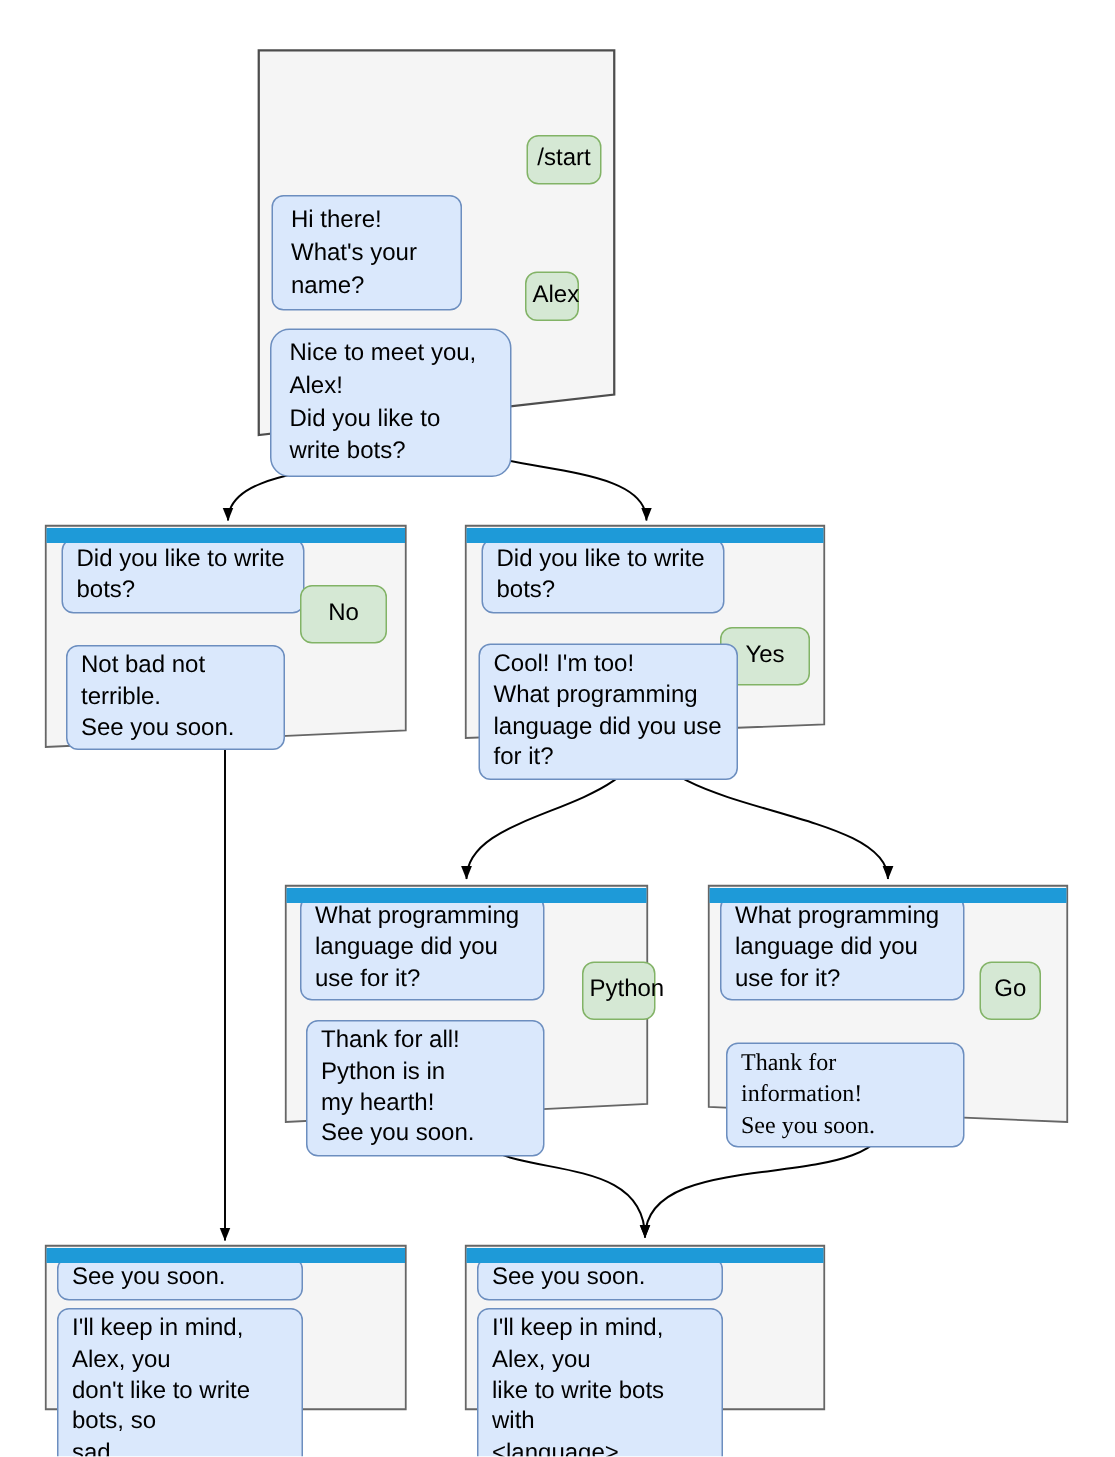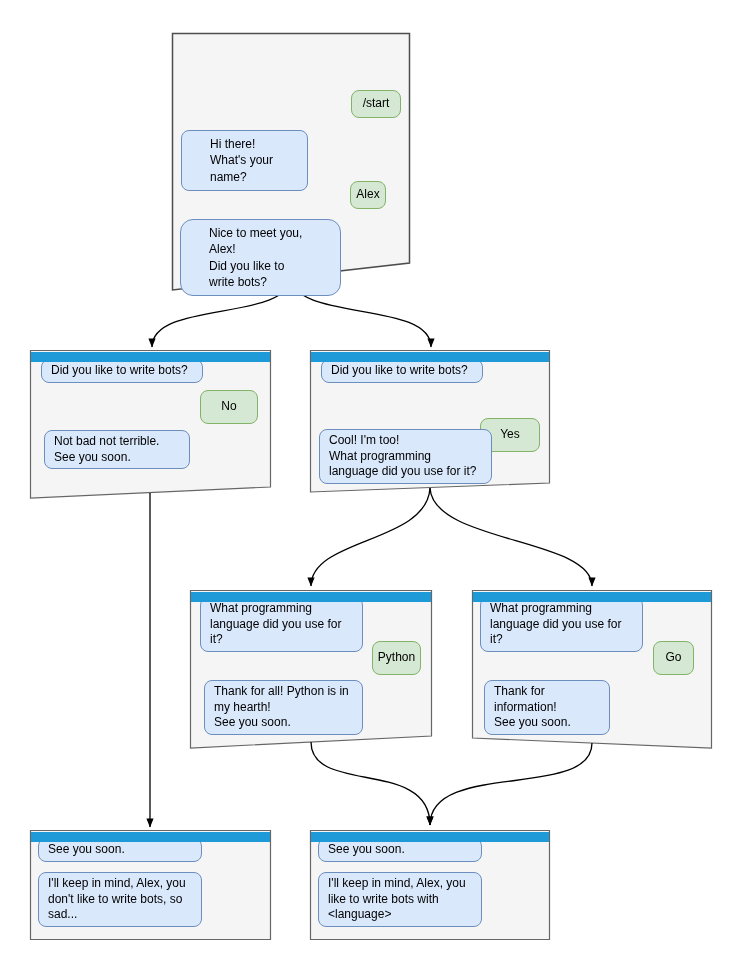--- a/index.html
+++ b/index.html
@@ -13,26 +13,26 @@
     position:absolute;left:1px;top:2px;right:1px;height:43px;background:#1e9ad8;
     display:flex;align-items:center;gap:13px;padding-left:6px;z-index:3;box-sizing:border-box;
   }
   .smallbar{position:absolute;background:#1e9ad8;z-index:3;}
   .avatar{
     width:40px;height:40px;border-radius:50%;background:#ffffff;border:2px solid #262626;
     display:flex;align-items:center;justify-content:center;flex:0 0 auto;box-sizing:border-box;
   }
   .wintitle{color:#ffffff;font-weight:bold;font-size:14px;letter-spacing:.2px;}
   .bubble{
-    position:absolute;z-index:2;font-size:12px;line-height:1.3;border-radius:8px;
+    position:absolute;z-index:2;font-size:16px;line-height:1.3;border-radius:8px;
     box-sizing:border-box;white-space:pre-line;
   }
   .bot{background:#dae8fc;border:1px solid #6c8ebf;padding:3px 9px;}
   .user{background:#d5e8d4;border:1px solid #82b366;padding:8px 4px;text-align:center;}
-  .main .bot{padding:5px 28px;line-height:1.36;}
+  .main .bot{padding:5px 12px;line-height:1.36;}
   .main .user{padding:5px 4px;}
 </style>
 </head>
 <body>
 
 <div class="canvas">
 
   <svg class="overlay" width="743" height="971" viewBox="0 0 743 971">
     <defs>
       <marker id="ah" markerWidth="12" markerHeight="10" refX="8.6" refY="4" orient="auto" markerUnits="userSpaceOnUse">
@@ -82,32 +82,32 @@
     <div class="bubble user" style="left:170px;top:40px;width:60px;margin-top:28px;">Yes</div>
     <div class="bubble bot" style="left:9px;top:79px;width:173px;">Cool! I'm too!
 What programming
 language did you use for it?</div>
   </div>
 
   <div class="window" style="left:190px;top:590px;width:242px;height:158px;">
     <div class="smallbar" style="left:1px;top:2px;width:240px;height:10px;"></div>
     <div class="bubble bot" style="left:10px;top:7px;width:163px;">What programming
 language did you use for it?</div>
-    <div class="bubble user" style="left:182px;top:51px;width:49px;">Python</div>
+    <div class="bubble user" style="left:198px;top:51px;width:49px;">Python</div>
     <div class="bubble bot" style="left:14px;top:90px;width:159px;">Thank for all! Python is in
 my hearth!
 See you soon.</div>
   </div>
 
   <div class="window" style="left:472px;top:590px;width:240px;height:158px;">
     <div class="smallbar" style="left:1px;top:2px;width:238px;height:10px;"></div>
     <div class="bubble bot" style="left:8px;top:7px;width:163px;">What programming
 language did you use for it?</div>
     <div class="bubble user" style="left:181px;top:51px;width:41px;">Go</div>
-    <div class="bubble bot" style="left:12px;top:90px;width:126px;">Thank for information!
+    <div class="bubble bot" style="left:12px;top:105px;width:159px;font-family:Liberation Serif, serif;">Thank for information!
 See you soon.</div>
   </div>
 
   <div class="window" style="left:30px;top:830px;width:241px;height:110px;">
     <div class="smallbar" style="left:1px;top:2px;width:239px;height:10px;"></div>
     <div class="bubble bot" style="left:8px;top:8px;width:164px;">See you soon.</div>
     <div class="bubble bot" style="left:8px;top:42px;width:164px;">I'll keep in mind, Alex, you
 don't like to write bots, so
 sad...</div>
   </div>

